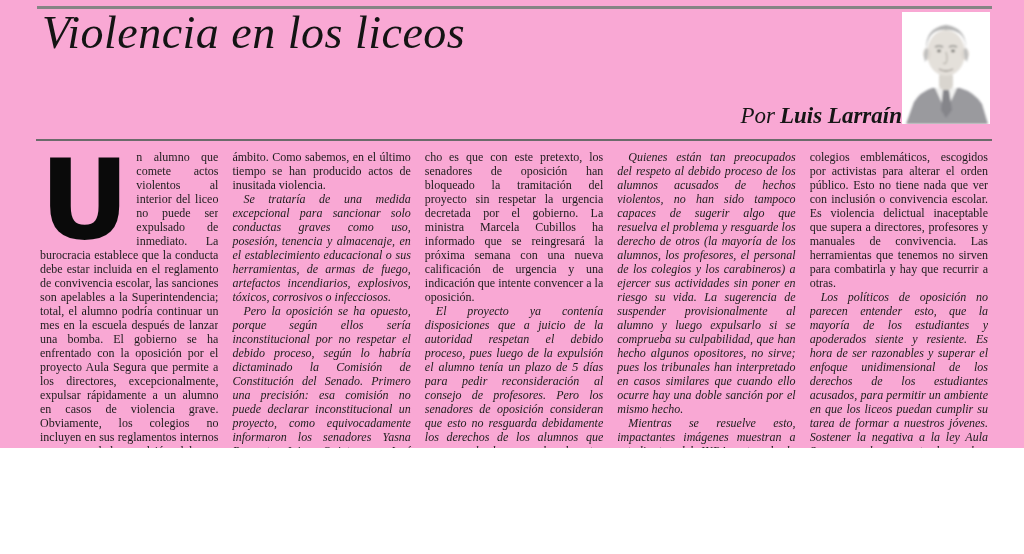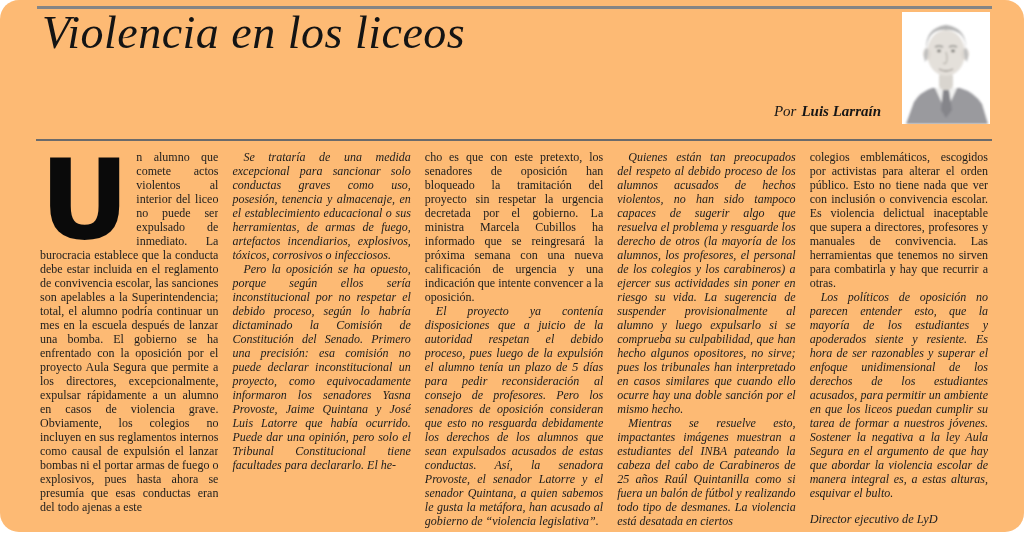--- a/index.html
+++ b/index.html
@@ -1,28 +1,28 @@
 <!DOCTYPE html>
 <html lang="es"><head>
 <meta charset="utf-8">
 <style>
   html,body{margin:0;padding:0;background:#ffffff;}
   .page{
-    position:relative;width:1024px;height:532px;background:#fdba74;
-    font-family:"Liberation Serif","DejaVu Serif",serif;color:#1c1c1c;overflow:hidden;border-radius:19px;
+    position:relative;width:1024px;height:448px;background:#f9a8d4;
+    font-family:"Liberation Serif","DejaVu Serif",serif;color:#1c1c1c;overflow:hidden;
   }
   .top-rule{position:absolute;left:37px;right:32px;top:6px;height:3px;background:#858585;}
   .title{
     position:absolute;left:42px;top:6px;margin:0;
     font-family:"Liberation Serif",serif;font-style:italic;font-weight:normal;
     font-size:46px;letter-spacing:.5px;color:#141414;white-space:nowrap;
   }
   .portrait{position:absolute;right:34px;top:12px;width:88px;height:112px;overflow:hidden;}
   .byline{
-    position:absolute;right:143px;top:103px;font-size:15px;font-style:italic;color:#161616;white-space:nowrap;text-align:center;
+    position:absolute;right:122px;top:103px;font-size:23px;font-style:italic;color:#161616;white-space:nowrap;text-align:center;
   }
   .byline .by-prefix{font-weight:normal;margin-right:5px;}
   .byline .by-name{font-weight:bold;}
   .header-rule{position:absolute;left:36px;right:32px;top:139px;height:2px;background:#6b6b6b;}
   .columns{
     position:absolute;left:40px;top:150px;width:948px;height:398px;
     display:flex;gap:14px;overflow:hidden;
   }
   .col{
     flex:1 1 0;min-width:0;font-size:12px;line-height:14px;
@@ -80,20 +80,21 @@
 
   <div class="header-rule"></div>
 
   <div class="columns">
 
     <div class="col">
       <p><span class="dropcap">U</span><span>n alumno que comete actos violentos al interior del liceo no puede ser expulsado de inmediato. La burocracia establece que la conducta debe estar incluida en el reglamento de convivencia escolar, las sanciones son apelables a la Superintendencia; total, el alumno podría continuar un mes en la escuela después de lanzar una bomba. El gobierno se ha enfrentado con la oposición por el proyecto Aula Segura que permite a los directores, excepcionalmente, expulsar rápidamente a un alumno en casos de violencia grave. Obviamente, los colegios no incluyen en sus reglamentos internos como causal de expulsión el lanzar bombas ni el portar armas de fuego o explosivos, pues hasta ahora se presumía que esas conductas eran del todo ajenas a este</span></p>
     </div>
 
     <div class="col">
+      <p>ámbito. Como sabemos, en el último tiempo se han producido actos de inusitada violencia.</p>
       <p class="indent">Se trataría de una medida excepcional para sancionar solo conductas graves como uso, posesión, tenencia y almacenaje, en el establecimiento educacional o sus herramientas, de armas de fuego, artefactos incendiarios, explosivos, tóxicos, corrosivos o infecciosos.</p>
       <p class="indent">Pero la oposición se ha opuesto, porque según ellos sería inconstitucional por no respetar el debido proceso, según lo habría dictaminado la Comisión de Constitución del Senado. Primero una precisión: esa comisión no puede declarar inconstitucional un proyecto, como equivocadamente informaron los senadores Yasna Provoste, Jaime Quintana y José Luis Latorre que había ocurrido. Puede dar una opinión, pero solo el Tribunal Constitucional tiene facultades para declararlo. El he-</p>
     </div>
 
     <div class="col">
       <p>cho es que con este pretexto, los senadores de oposición han bloqueado la tramitación del proyecto sin respetar la urgencia decretada por el gobierno. La ministra Marcela Cubillos ha informado que se reingresará la próxima semana con una nueva calificación de urgencia y una indicación que intente convencer a la oposición.</p>
       <p class="indent">El proyecto ya contenía disposiciones que a juicio de la autoridad respetan el debido proceso, pues luego de la expulsión el alumno tenía un plazo de 5 días para pedir reconsideración al consejo de profesores. Pero los senadores de oposición consideran que esto no resguarda debidamente los derechos de los alumnos que sean expulsados acusados de estas conductas. Así, la senadora Provoste, el senador Latorre y el senador Quintana, a quien sabemos le gusta la metáfora, han acusado al gobierno de “violencia legislativa”.</p>
     </div>
 
     <div class="col">

